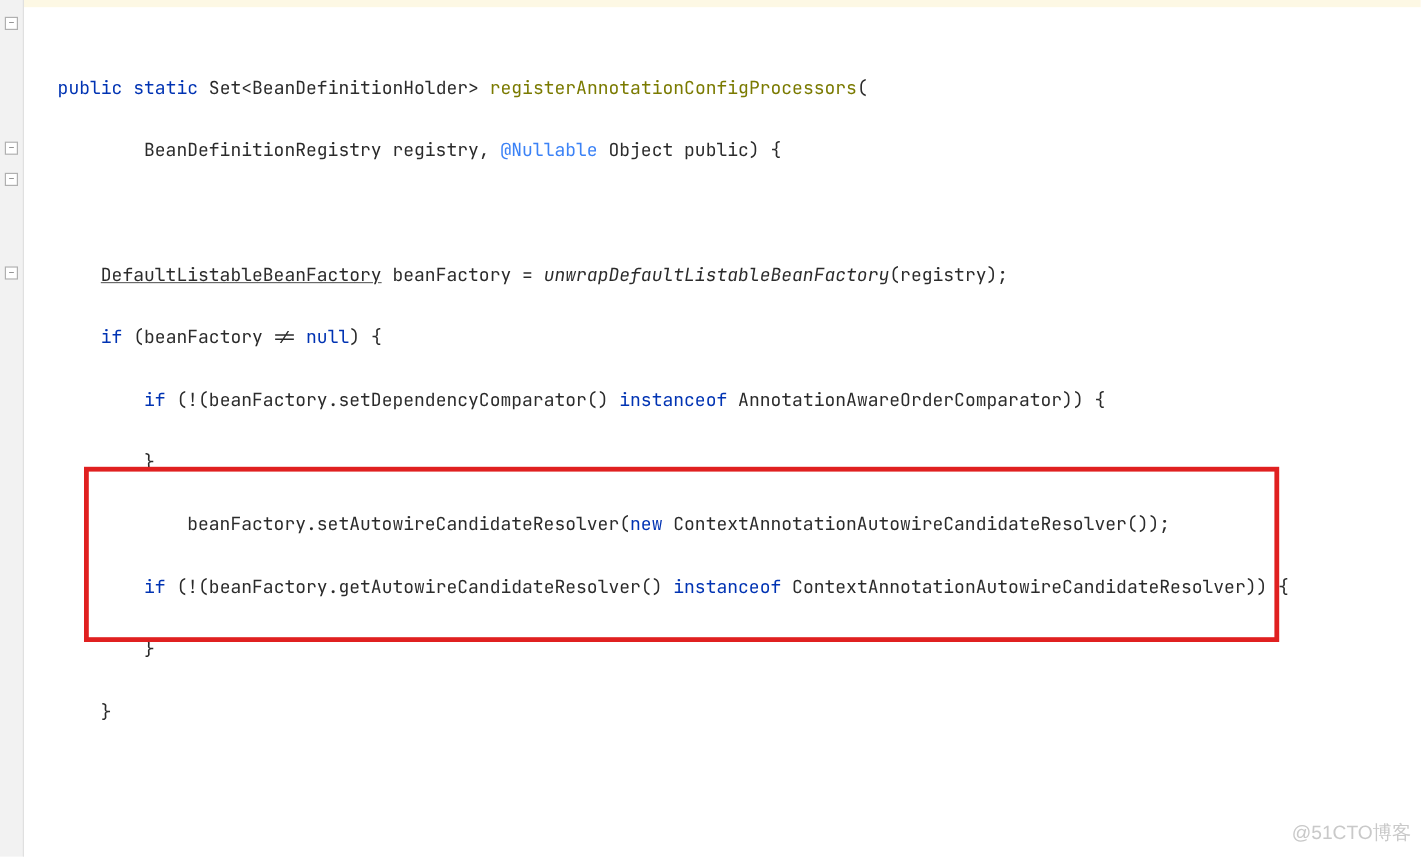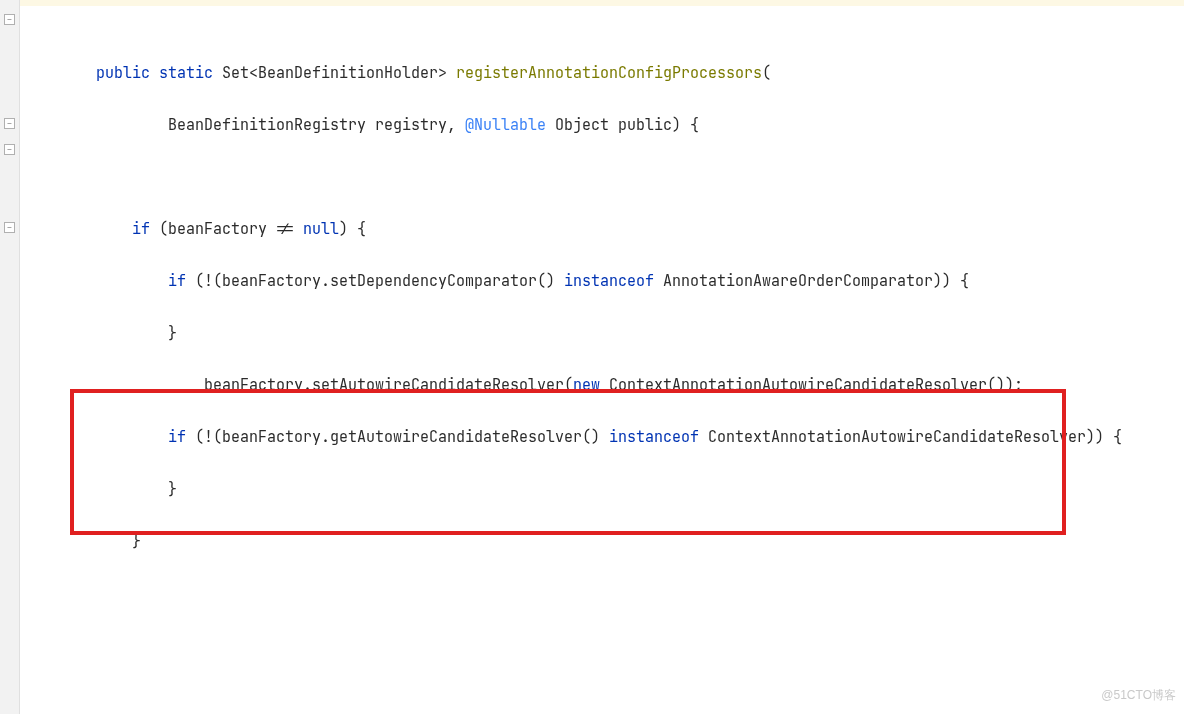--- a/index.html
+++ b/index.html
@@ -43,21 +43,21 @@
   }
   .code {
     position: absolute;
     left: 20px;
     top: 0;
     right: 0;
     padding-top: 8px;
     padding-left: 28px;
     white-space: pre;
   }
-  .line { display: block; min-height: 26px; margin-left: 48px; }
+  .line { display: block; min-height: 26px; }
   .keyword   { color: #0033b3; }
   .method-def{ color: #7a7a00; }
   .link-type { color: #2b2b2b; text-decoration: underline; text-decoration-color: #6a6a6a; cursor: pointer; }
   .annotation{ color: #3b82f6; }
   .italic    { font-style: italic; color: #2b2b2b; }
   .static-field  { color: #871094; font-style: italic; }
   .top-band {
     position: absolute;
     left:20px;
     right:0;
@@ -71,21 +71,21 @@
     left: 70px;
     top: 389px;
     width: 996px;
     height: 146px;
     pointer-events: none;
   }
   .watermark {
     position: absolute;
     right: 8px;
     bottom: 6px;
-    font-size: 12px;
+    font-size: 16px;
     color: #c9c9c9;
     font-family: Arial, sans-serif;
   }
 </style>
 </head>
 <body>
 
 <div class="editor">
   <div class="top-band"></div>
   <div class="gutter">
@@ -93,20 +93,21 @@
     <div class="fold" style="top:118px">–</div>
     <div class="fold" style="top:144px">–</div>
     <div class="fold" style="top:222px">–</div>
   </div>
 
   <div class="code">
 
 <span class="line"><span class="keyword">public</span> <span class="keyword">static</span><span> Set&lt;BeanDefinitionHolder&gt; </span><span class="method-def">registerAnnotationConfigProcessors</span><span>(</span></span>
 <span class="line"><span>        </span><span>BeanDefinitionRegistry registry, </span><span class="annotation">@Nullable</span><span> Object public) {</span></span>
 <span class="line"></span>
+<span class="line"><span>    </span><span class="link-type">DefaultListableBeanFactory</span><span> beanFactory = </span><span class="italic">unwrapDefaultListableBeanFactory</span><span>(registry);</span></span>
 <span class="line"><span>    </span><span class="keyword">if</span><span> (beanFactory != </span><span class="keyword">null</span><span>) {</span></span>
 <span class="line"><span>        </span><span class="keyword">if</span><span> (!(beanFactory.setDependencyComparator() </span><span class="keyword">instanceof</span><span> AnnotationAwareOrderComparator)) {</span></span>
 <span class="line"><span>        </span><span>}</span></span>
 <span class="line"><span>            </span><span>beanFactory.setAutowireCandidateResolver(</span><span class="keyword">new</span><span> ContextAnnotationAutowireCandidateResolver());</span></span>
 <span class="line"><span>        </span><span class="keyword">if</span><span> (!(beanFactory.getAutowireCandidateResolver() </span><span class="keyword">instanceof</span><span> ContextAnnotationAutowireCandidateResolver)) {</span></span>
 <span class="line"><span>        </span><span>}</span></span>
 <span class="line"><span>    </span><span>}</span></span>
 <span class="line"></span>
 
 

